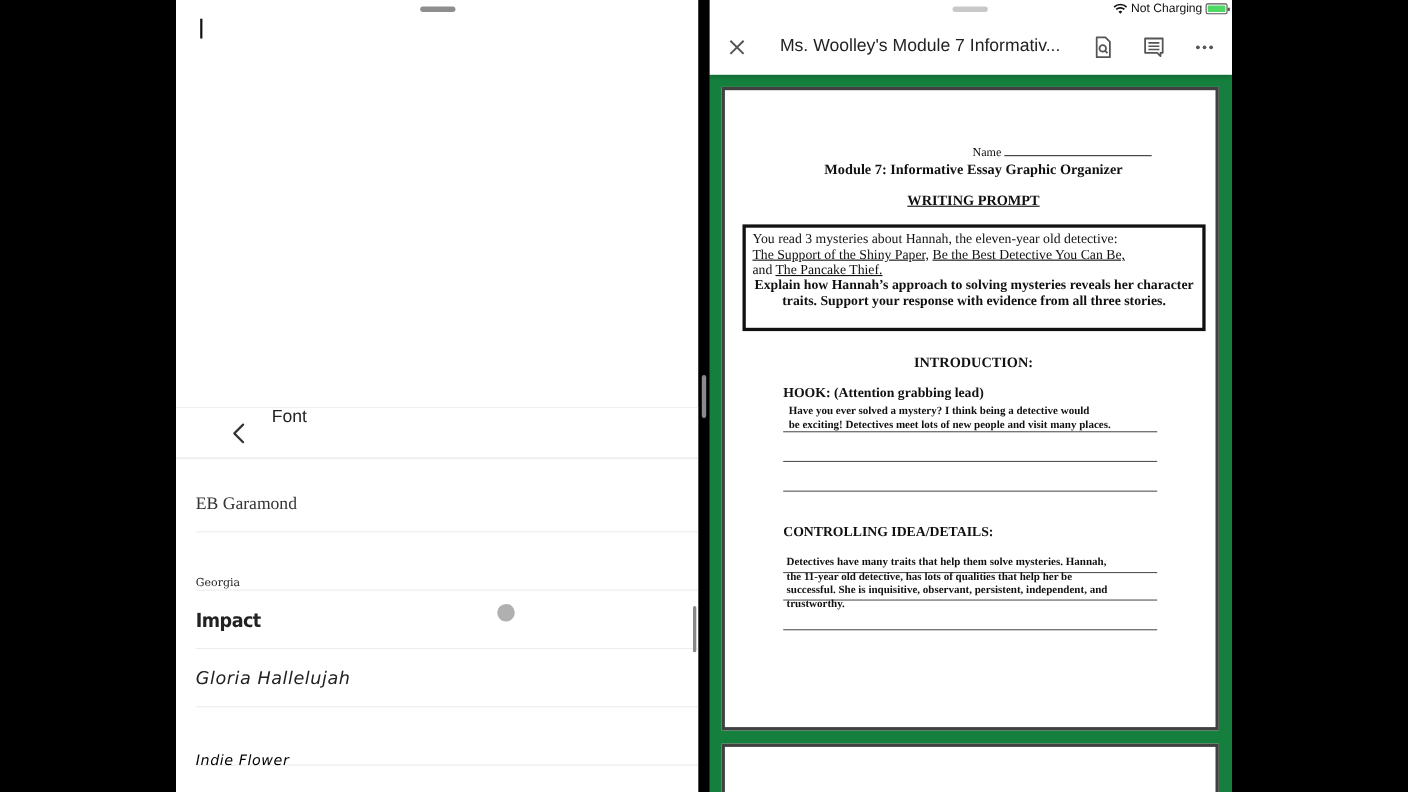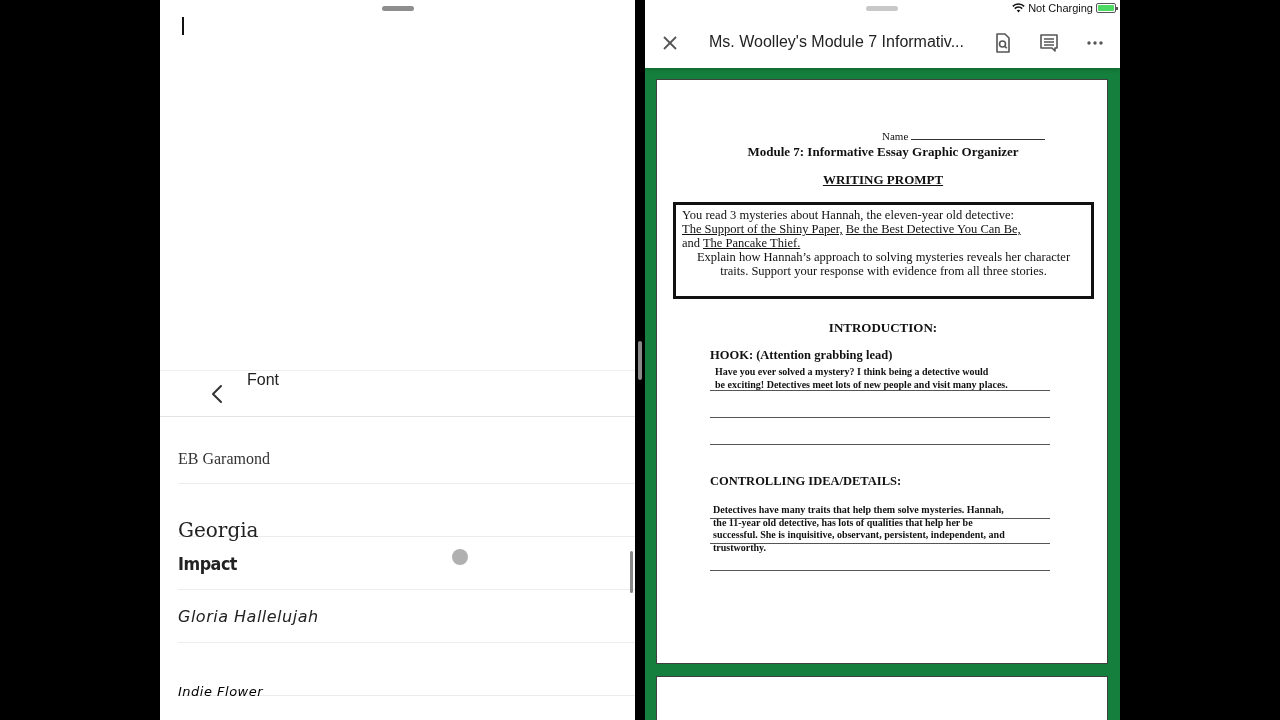--- a/index.html
+++ b/index.html
@@ -14,21 +14,21 @@
   .editor-area { position: absolute; left: 0; top: 0; width: 475px; height: 368px; }
 
   .font-panel { position: absolute; left: 0; top: 370px; width: 475px; height: 350px; background: #fff; border-top: 1px solid #f0f0f0; }
   .font-header { height: 46px; display: flex; align-items: flex-start; border-bottom: 1px solid #e3e3e3; padding-left: 27px; }
   .back-btn { width: 60px; height: 46px; display: flex; align-items: center; justify-content: center; cursor: pointer; }
   .font-title { font-size: 16px; color: #222; }
   .font-list { position: relative; }
   .font-item { height: 53px; margin-left: 18px; border-bottom: 1px solid #ececec; display: flex; align-items: center; font-size: 17px; color: #222; cursor: pointer; }
   .font-item.partial { height: 34px; align-items: flex-start; padding-top: 0; margin-top: 33px; }
   .f-garamond { font-family: "Liberation Serif", serif; font-size: 16px; color: #333; }
-  .f-georgia { font-family: "DejaVu Serif", serif; font-size: 20px; margin-top: 40px; }
+  .f-georgia { font-family: "DejaVu Serif", serif; font-size: 10px; margin-top: 40px; }
   .f-gloria { font-family: "DejaVu Sans", sans-serif; font-size: 16px; font-style: italic; letter-spacing: 0.5px; font-weight: 300; }
   .f-impact { font-family: "DejaVu Sans", sans-serif; font-weight: bold; font-size: 16px; letter-spacing: -0.5px; transform: scaleY(1.1); }
   .f-indie { font-family: "DejaVu Sans", sans-serif; font-size: 13px; font-style: italic; color: #000000; letter-spacing: 0.5px; margin-top: 44px; }
   .f-josefin { font-family: "DejaVu Sans", sans-serif; font-size: 16px; letter-spacing: 0.5px; font-weight: 300; }
 
   .touch-dot { position: absolute; left: 292px; top: 549px; width: 16px; height: 16px; border-radius: 50%; background: #b0b0b0; }
   .left-scrollbar { position: absolute; left: 470px; top: 551px; width: 3px; height: 42px; border-radius: 2px; background: #888; }
 
   
   #divider { position: absolute; left: 635px; top: 0; width: 10px; height: 720px; background: #000; }
@@ -40,33 +40,33 @@
   #right-pane .grabber { left: 221px; background: #c8c8c8; }
   .status { position: absolute; right: 4px; top: 2px; display: flex; align-items: center; gap: 3px; font-size: 11px; color: #111; }
   .battery { width: 20px; height: 10px; border: 1px solid #555; border-radius: 2px; padding: 1px; position: relative; }
   .battery-fill { width: 100%; height: 100%; background: #4cd964; border-radius: 1px; }
   .battery::after { content: ""; position: absolute; right: -3px; top: 3px; width: 2px; height: 3px; background: #555; }
 
   .close-btn { position: absolute; left: 14px; top: 32px; width: 22px; height: 22px; cursor: pointer; }
   .doc-title { position: absolute; left: 64px; top: 33px; font-size: 16px; color: #222; white-space: nowrap; }
   .icon-btn { position: absolute; top: 32px; width: 22px; height: 22px; cursor: pointer; }
 
-  .page { position: absolute; left: 11px; width: 452px; background: #fff; border: 1px solid #404040; }
+  .page { position: absolute; left: 11px; width: 452px; background: #fff; border: 3px solid #404040; }
   .page-1 { top: 79px; height: 585px; }
   .page-2 { top: 676px; height: 60px; }
 
   .doc { position: absolute; left: 0; top: 0; width: 452px; font-family: "Liberation Serif", serif; color: #111; }
   .doc .abs { position: absolute; white-space: nowrap; }
   .name-line { left: 225px; top: 50px; font-size: 11px; }
   .name-line .ul { display: inline-block; width: 134px; border-bottom: 1px solid #333; height: 10px; vertical-align: baseline; margin-left: 3px; }
   .doc-heading { left: 0; width: 452px; text-align: center; top: 64px; font-size: 13px; font-weight: bold; }
   .prompt-head { left: 0; width: 452px; text-align: center; top: 92px; font-size: 13px; font-weight: bold; text-decoration: underline; }
   .prompt-box { position: absolute; left: 16px; top: 122px; width: 421px; height: 97px; border: 3px solid #111; padding: 3px 6px; font-size: 12.5px; line-height: 14px; }
   .prompt-box .u { text-decoration: underline; }
-  .prompt-box .bold { font-weight: normal; text-align: center; font-size: 12.5px; }
+  .prompt-box .bold { font-weight: bold; text-align: center; font-size: 12.5px; }
   .intro-head { left: 0; width: 452px; text-align: center; top: 240px; font-size: 13px; font-weight: bold; }
   .hook-head { left: 53px; top: 268px; font-size: 12.5px; font-weight: bold; }
   .handwrite { font-family: "Liberation Serif", serif; font-weight: bold; font-size: 10px; line-height: 12.5px; }
   .hook-text { left: 58px; top: 286px; }
   .rule { position: absolute; left: 53px; width: 340px; height: 1px; background: #555; }
   .ctrl-head { left: 53px; top: 394px; font-size: 12.5px; font-weight: bold; }
   .ctrl-text { left: 56px; top: 424px; }
 </style>
 </head>
 <body>

